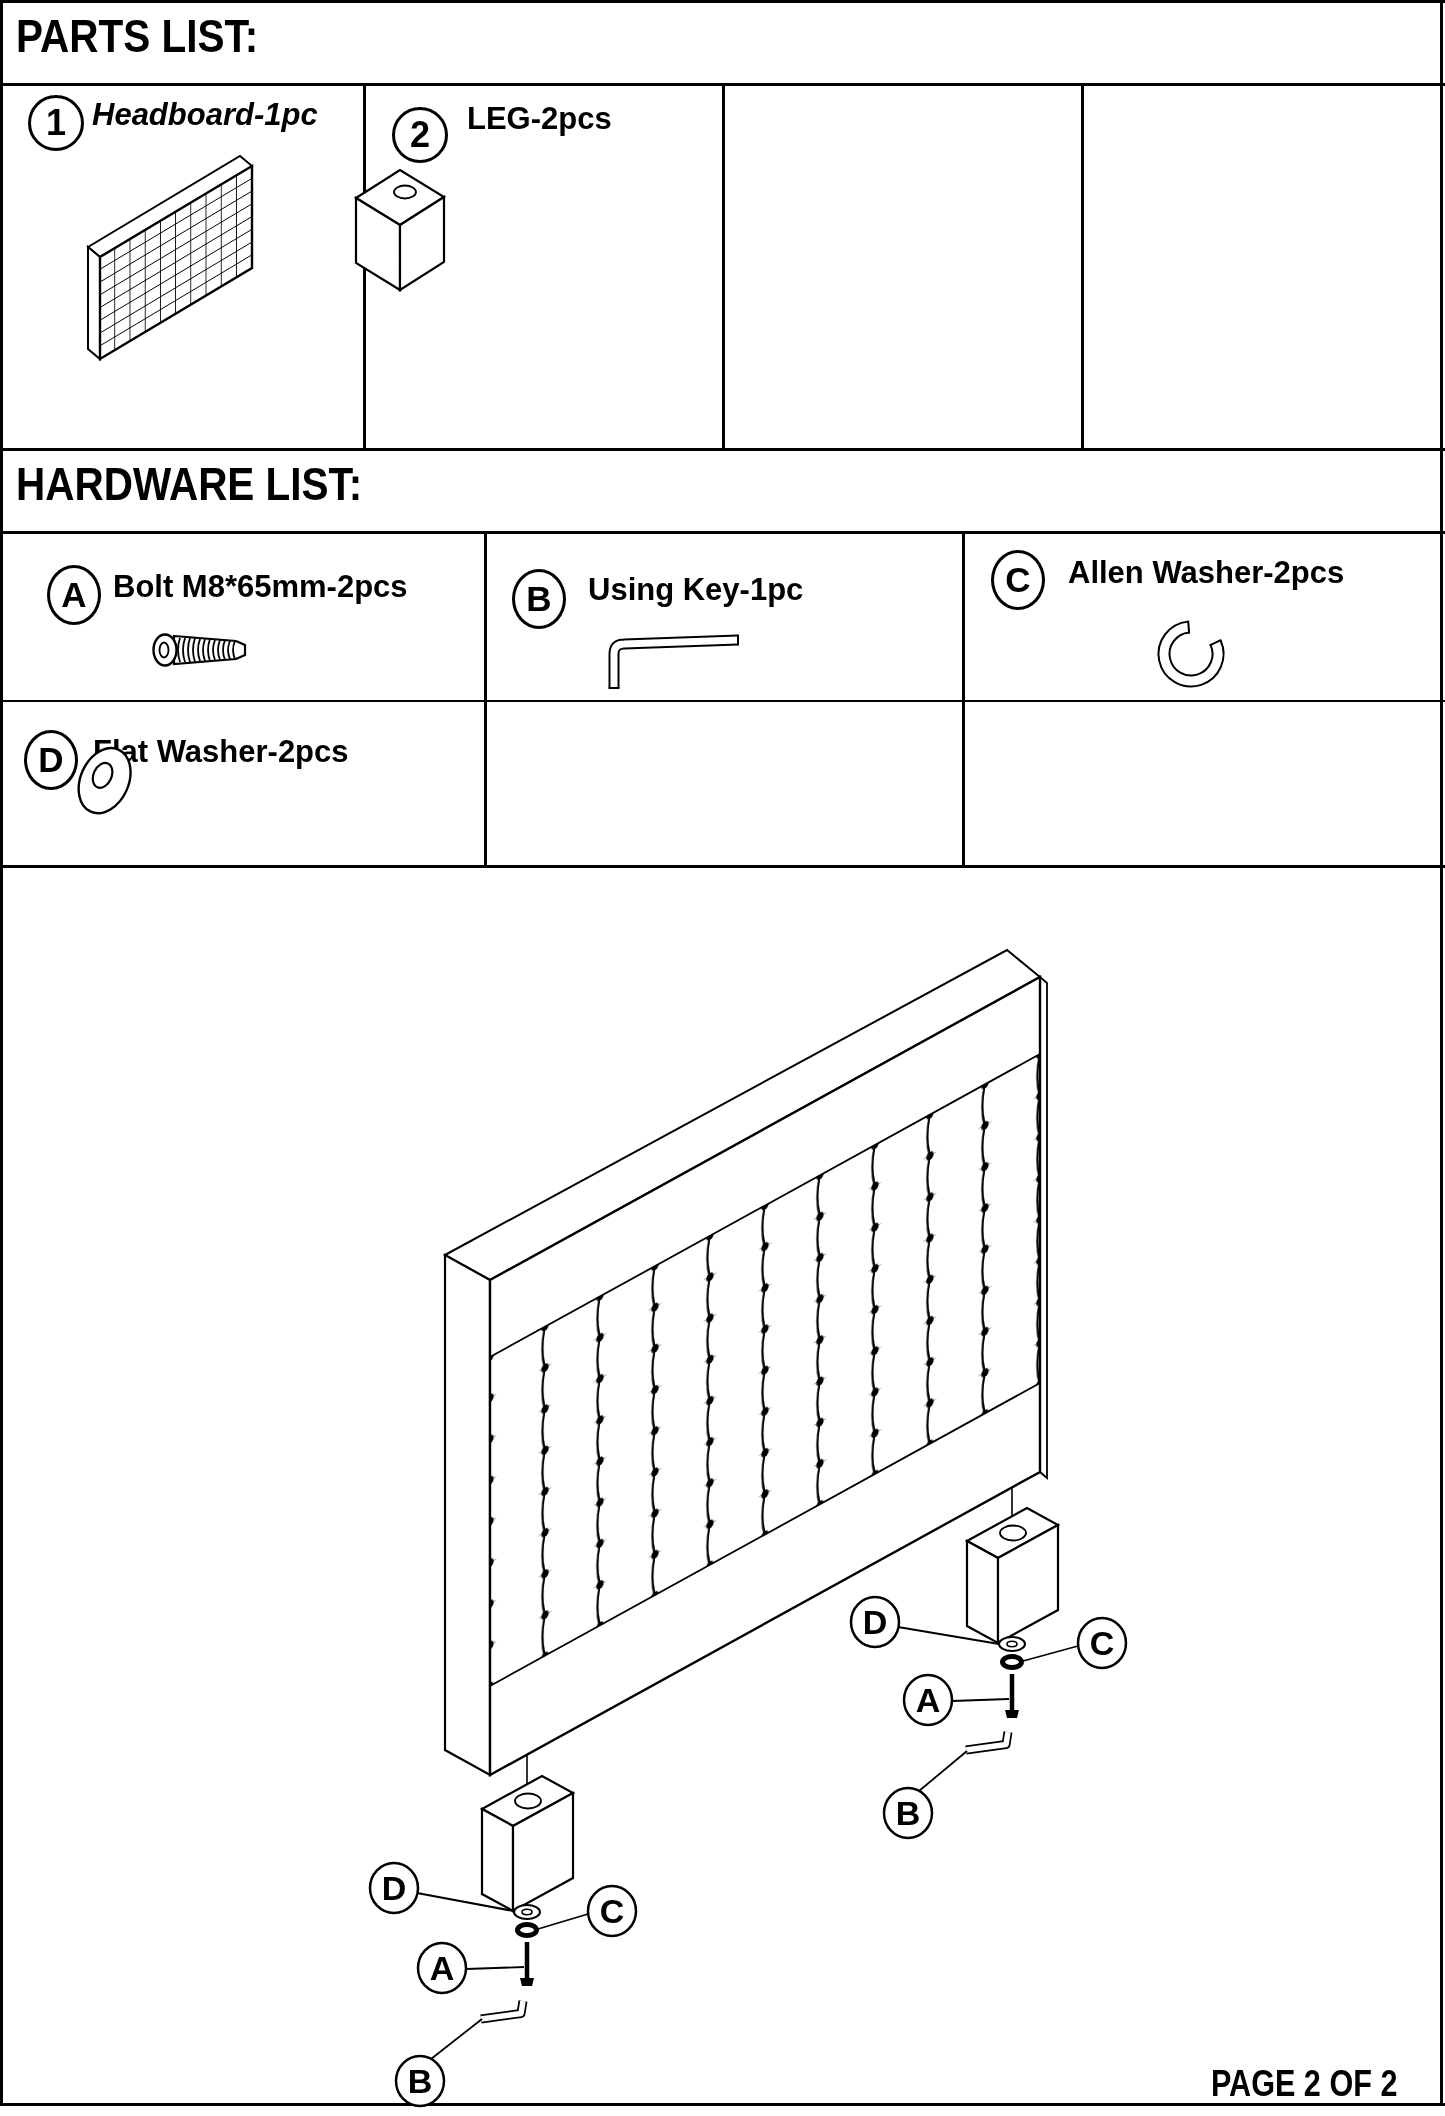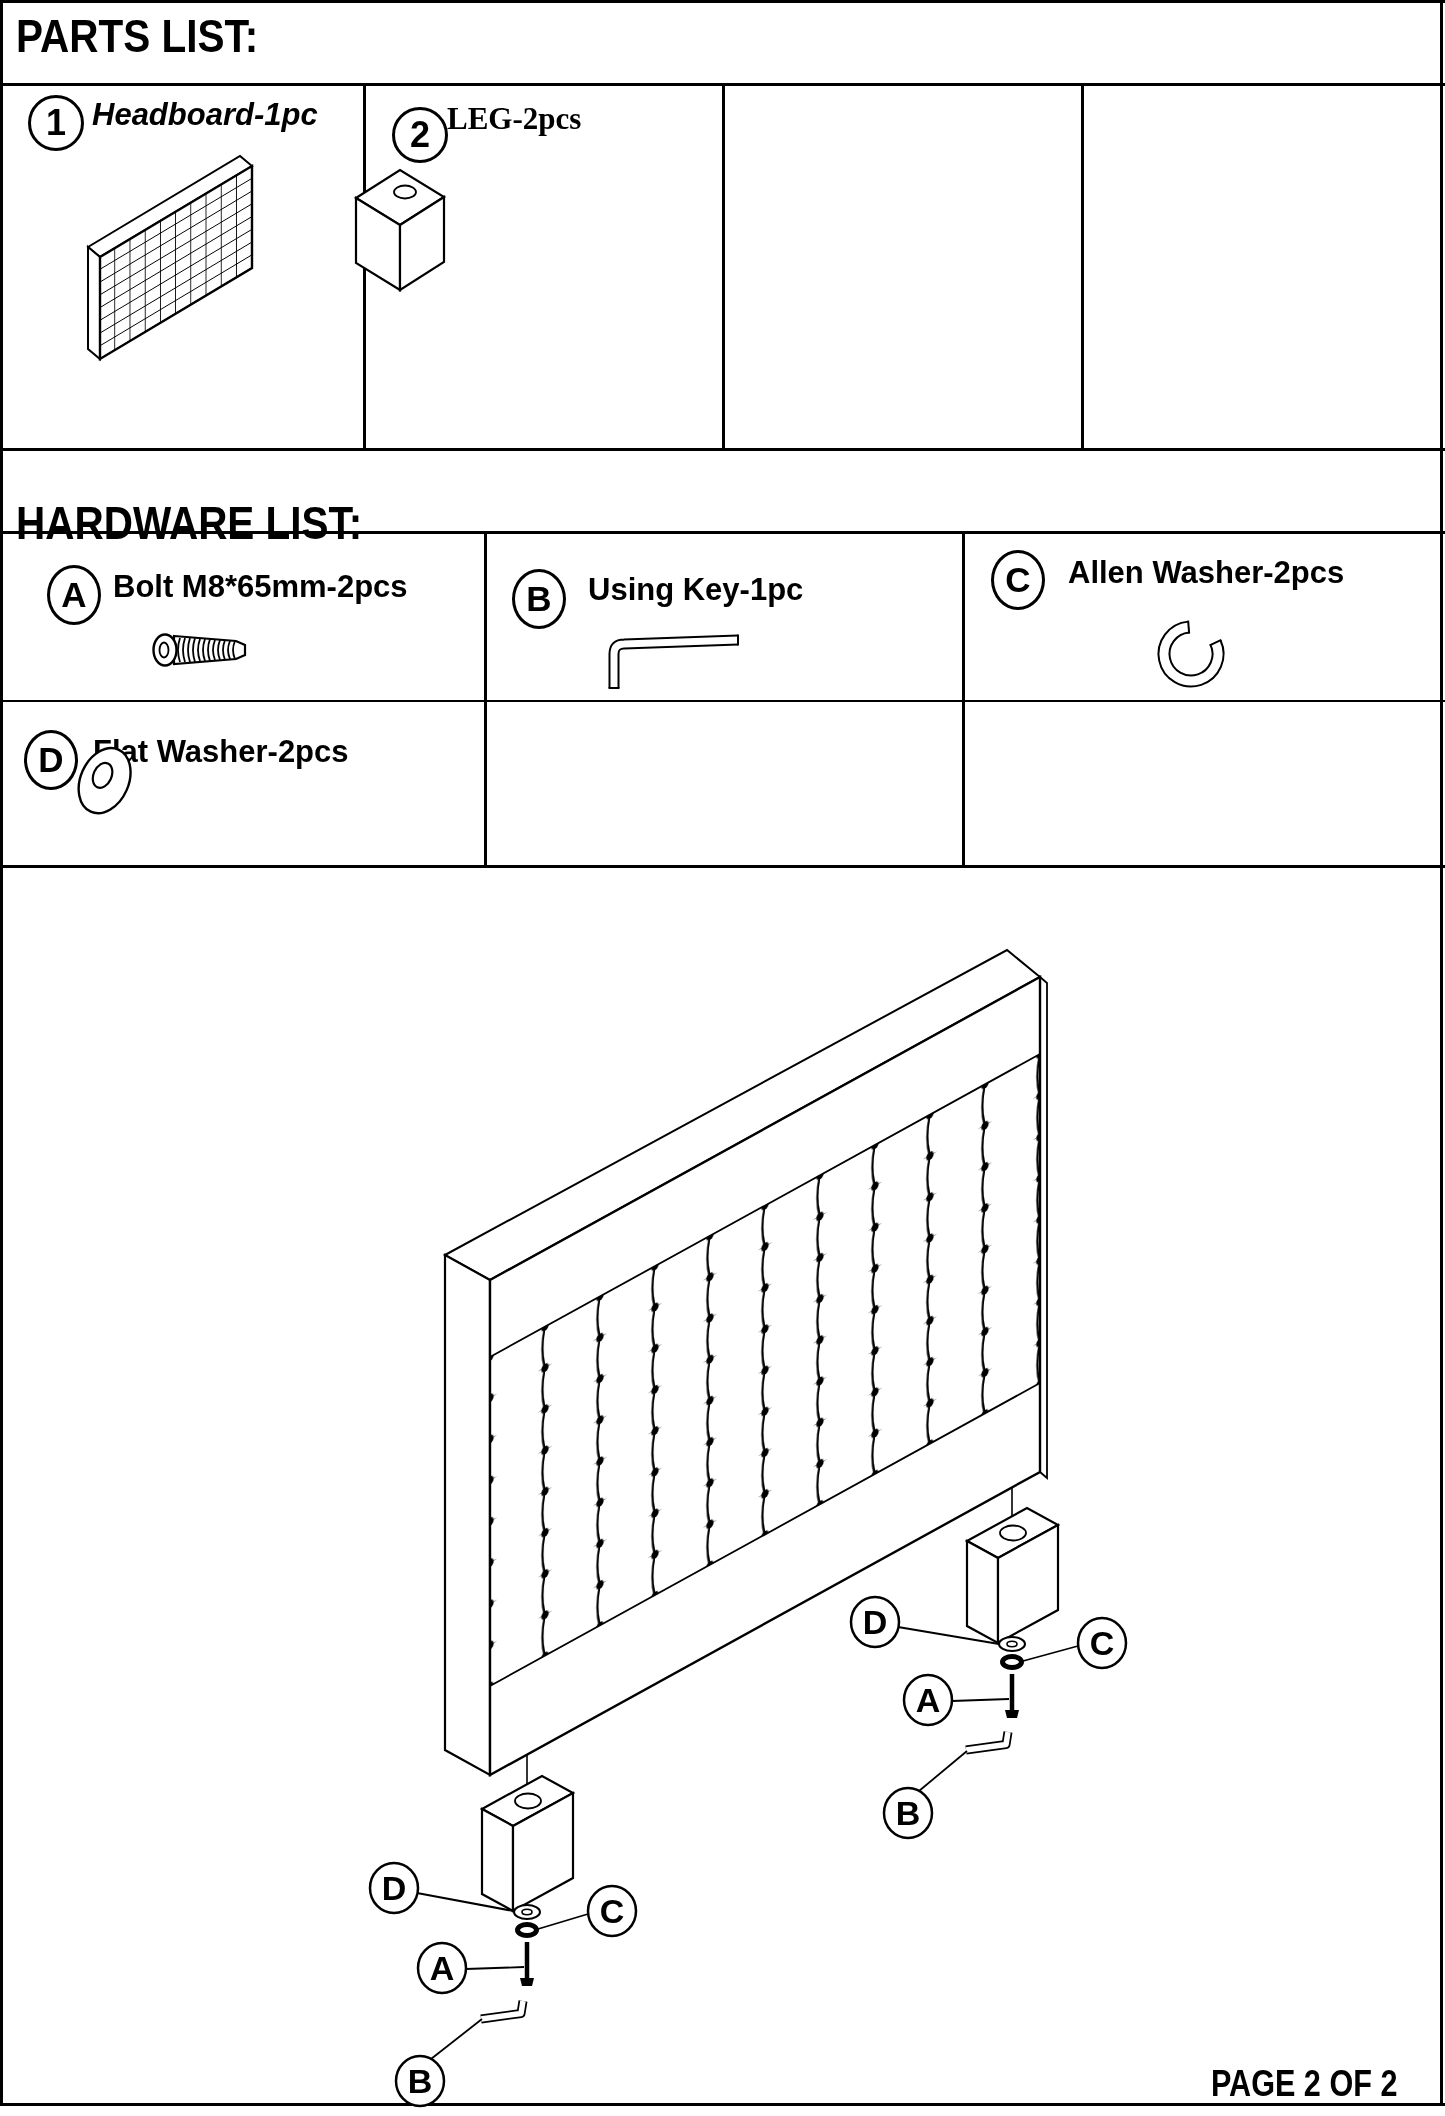--- a/index.html
+++ b/index.html
@@ -50,21 +50,21 @@
   <div class="vline" style="left:363px;top:83px;width:3px;height:368px;"></div>
   <div class="vline" style="left:722px;top:83px;width:3px;height:368px;"></div>
   <div class="vline" style="left:1081px;top:83px;width:3px;height:368px;"></div>
 
   <div class="vline" style="left:484px;top:531px;width:3px;height:337px;"></div>
   <div class="vline" style="left:962px;top:531px;width:3px;height:337px;"></div>
 
   <div class="heading" style="left:16px;top:13px;text-align:center;">
     <span class="cx88">PARTS LIST:</span>
   </div>
-  <div class="heading" style="left:16px;top:461px;margin-top:39px;">
+  <div class="heading" style="left:16px;top:461px;">
     <span class="cx88">HARDWARE LIST:</span>
   </div>
 
   <div class="badge badge-num" style="left:28px;top:95px;">
     <span>1</span>
   </div>
   <div class="lbl" style="left:92px;top:98px;font-style:italic;">Headboard-1pc</div>
 
   <svg style="left:60px;top:150px;" width="215" height="220" viewBox="0 0 215 220">
     <defs>
@@ -75,21 +75,21 @@
     </defs>
     <polygon points="28,97 180,6 192,16 40,107" fill="#fff" stroke="#000" stroke-width="2"></polygon>
     <polygon points="28,97 40,107 40,209 28,199" fill="#fff" stroke="#000" stroke-width="2"></polygon>
     <polygon points="40,107 192,16 192,118 40,209" fill="#fff" stroke="#000" stroke-width="2.4"></polygon>
     <polygon points="40,107 192,16 192,118 40,209" fill="url(#gridThumb)" stroke="none"></polygon>
   </svg>
 
   <div class="badge badge-num" style="left:392px;top:107px;">
     <span>2</span>
   </div>
-  <div class="lbl lbl-regular" style="left:447px;top:102px;font-family:Liberation Serif, serif;">LEG-2pcs</div>
+  <div class="lbl lbl-regular" style="left:467px;top:102px;">LEG-2pcs</div>
 
   <svg style="left:348px;top:158px;" width="110" height="135" viewBox="0 0 110 135">
     <polygon points="8,40 52,12 96,39 52,67" fill="#fff" stroke="#000" stroke-width="2.2"></polygon>
     <polygon points="8,40 52,67 52,132 8,105" fill="#fff" stroke="#000" stroke-width="2.2"></polygon>
     <polygon points="52,67 96,39 96,104 52,132" fill="#fff" stroke="#000" stroke-width="2.2"></polygon>
     <ellipse cx="57" cy="34" rx="11" ry="6.5" fill="#fff" stroke="#000" stroke-width="1.8"></ellipse>
   </svg>
 
   <div class="badge badge-letter" style="left:47px;top:565px;">
     <span>A</span>

